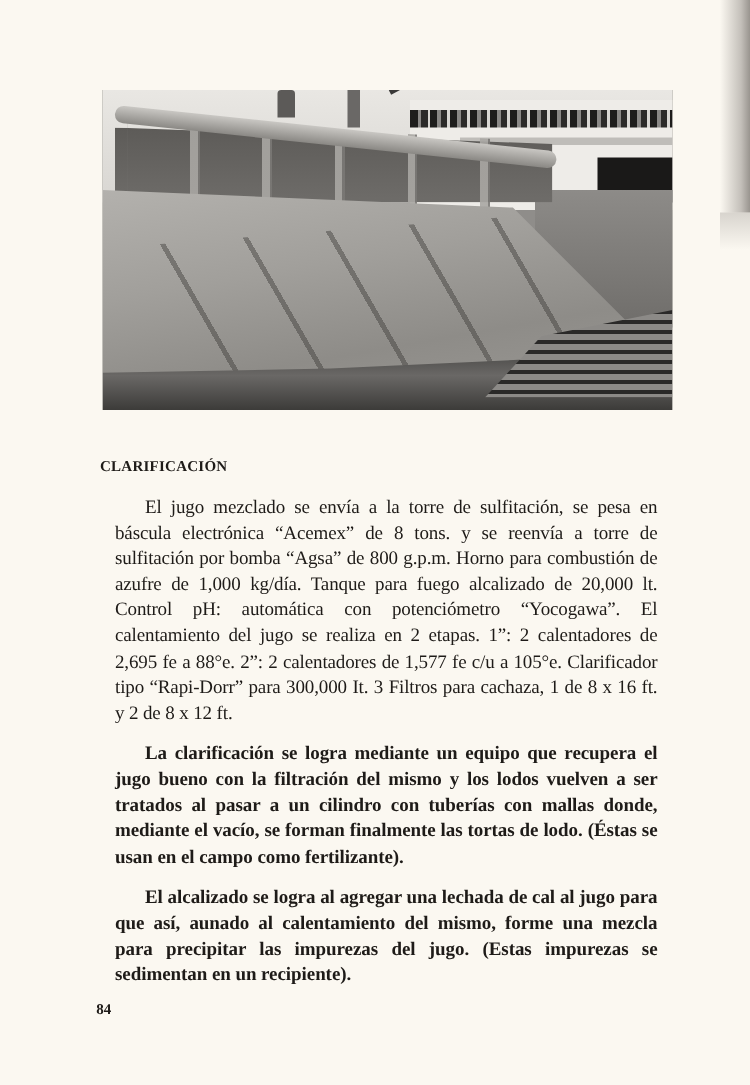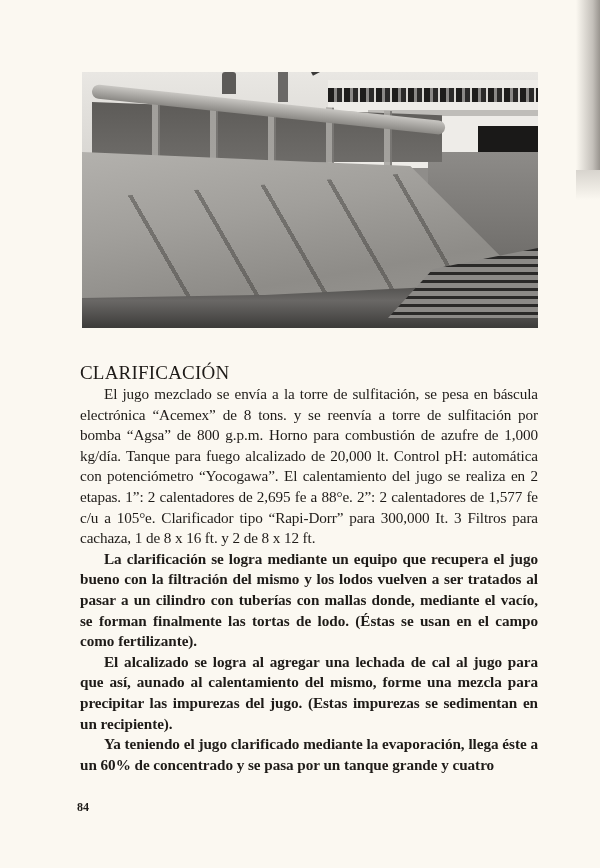--- a/index.html
+++ b/index.html
@@ -91,25 +91,25 @@
     background: repeating-linear-gradient(to bottom, #2a2928 0 3px, #8c8a87 3px 8px);
     clip-path: polygon(30% 30%, 100% 0, 100% 100%, 0 100%);
   }
 
   
   .text-block {
     position: absolute; left: 80px; top: 362px; width: 458px;
     font-size: 15.2px; line-height: 20.6px; letter-spacing: -0.1px;
   }
   .heading {
-    font-weight: normal; font-size: 19px; margin: 0 0 0 0; line-height: 22px;
+    font-weight: bold; font-size: 12px; margin: 0 0 0 0; line-height: 22px;
     letter-spacing: 0.2px;
   }
   .para {
-    margin: 0; text-indent: 24px; text-align: justify; hyphens: manual;
+    margin: 12px; text-indent: 24px; text-align: justify; hyphens: manual;
   }
   .para.bold { font-weight: bold; letter-spacing: -0.05px; }
   .page-number {
     position: absolute; left: 77px; top: 800px;
     font-family: "Liberation Serif", "DejaVu Serif", serif; font-weight: bold; font-size: 12px;
   }
 </style>
 </head>
 <body>
 
@@ -133,16 +133,15 @@
   <div class="slope-lines"></div>
   <div class="floor"></div>
   <div class="floor-lines"></div>
 </div>
 
 <div class="text-block">
   <div class="heading">CLARIFICACIÓN</div>
   <p class="para">El jugo mezclado se envía a la torre de sulfitación, se pesa en báscula elec­trónica “Acemex” de 8 tons. y se reenvía a torre de sulfitación por bomba “Agsa” de 800 g.p.m. Horno para combustión de azufre de 1,000 kg/día. Tanque para fuego alcalizado de 20,000 lt. Control pH: automática con potenciómetro “Yo­cogawa”. El calentamiento del jugo se realiza en 2 etapas. 1”: 2 calentadores de 2,695 fe a 88°e. 2”: 2 calentadores de 1,577 fe c/u a 105°e. Clarificador tipo “Rapi-Dorr” para 300,000 It. 3 Filtros para cachaza, 1 de 8 x 16 ft. y 2 de 8 x 12 ft.</p>
   <p class="para bold">La clarificación se logra mediante un equipo que recupera el jugo bueno con la filtración del mismo y los lodos vuelven a ser tratados al pasar a un cilindro con tuberías con mallas donde, mediante el vacío, se forman finalmente las tortas de lodo. (Éstas se usan en el campo como fertilizante).</p>
   <p class="para bold">El alcalizado se logra al agregar una lechada de cal al jugo para que así, aunado al calentamiento del mismo, forme una mezcla para precipitar las impurezas del jugo. (Estas impurezas se sedimentan en un recipiente).</p>
-  <p class="para bold">Ya teniendo el jugo clarificado mediante la evaporación, llega éste a un 60% de concentrado y se pasa por un tanque grande y cuatro</p>
 </div>
 
 <div class="page-number">84</div>
 
 </body></html>

